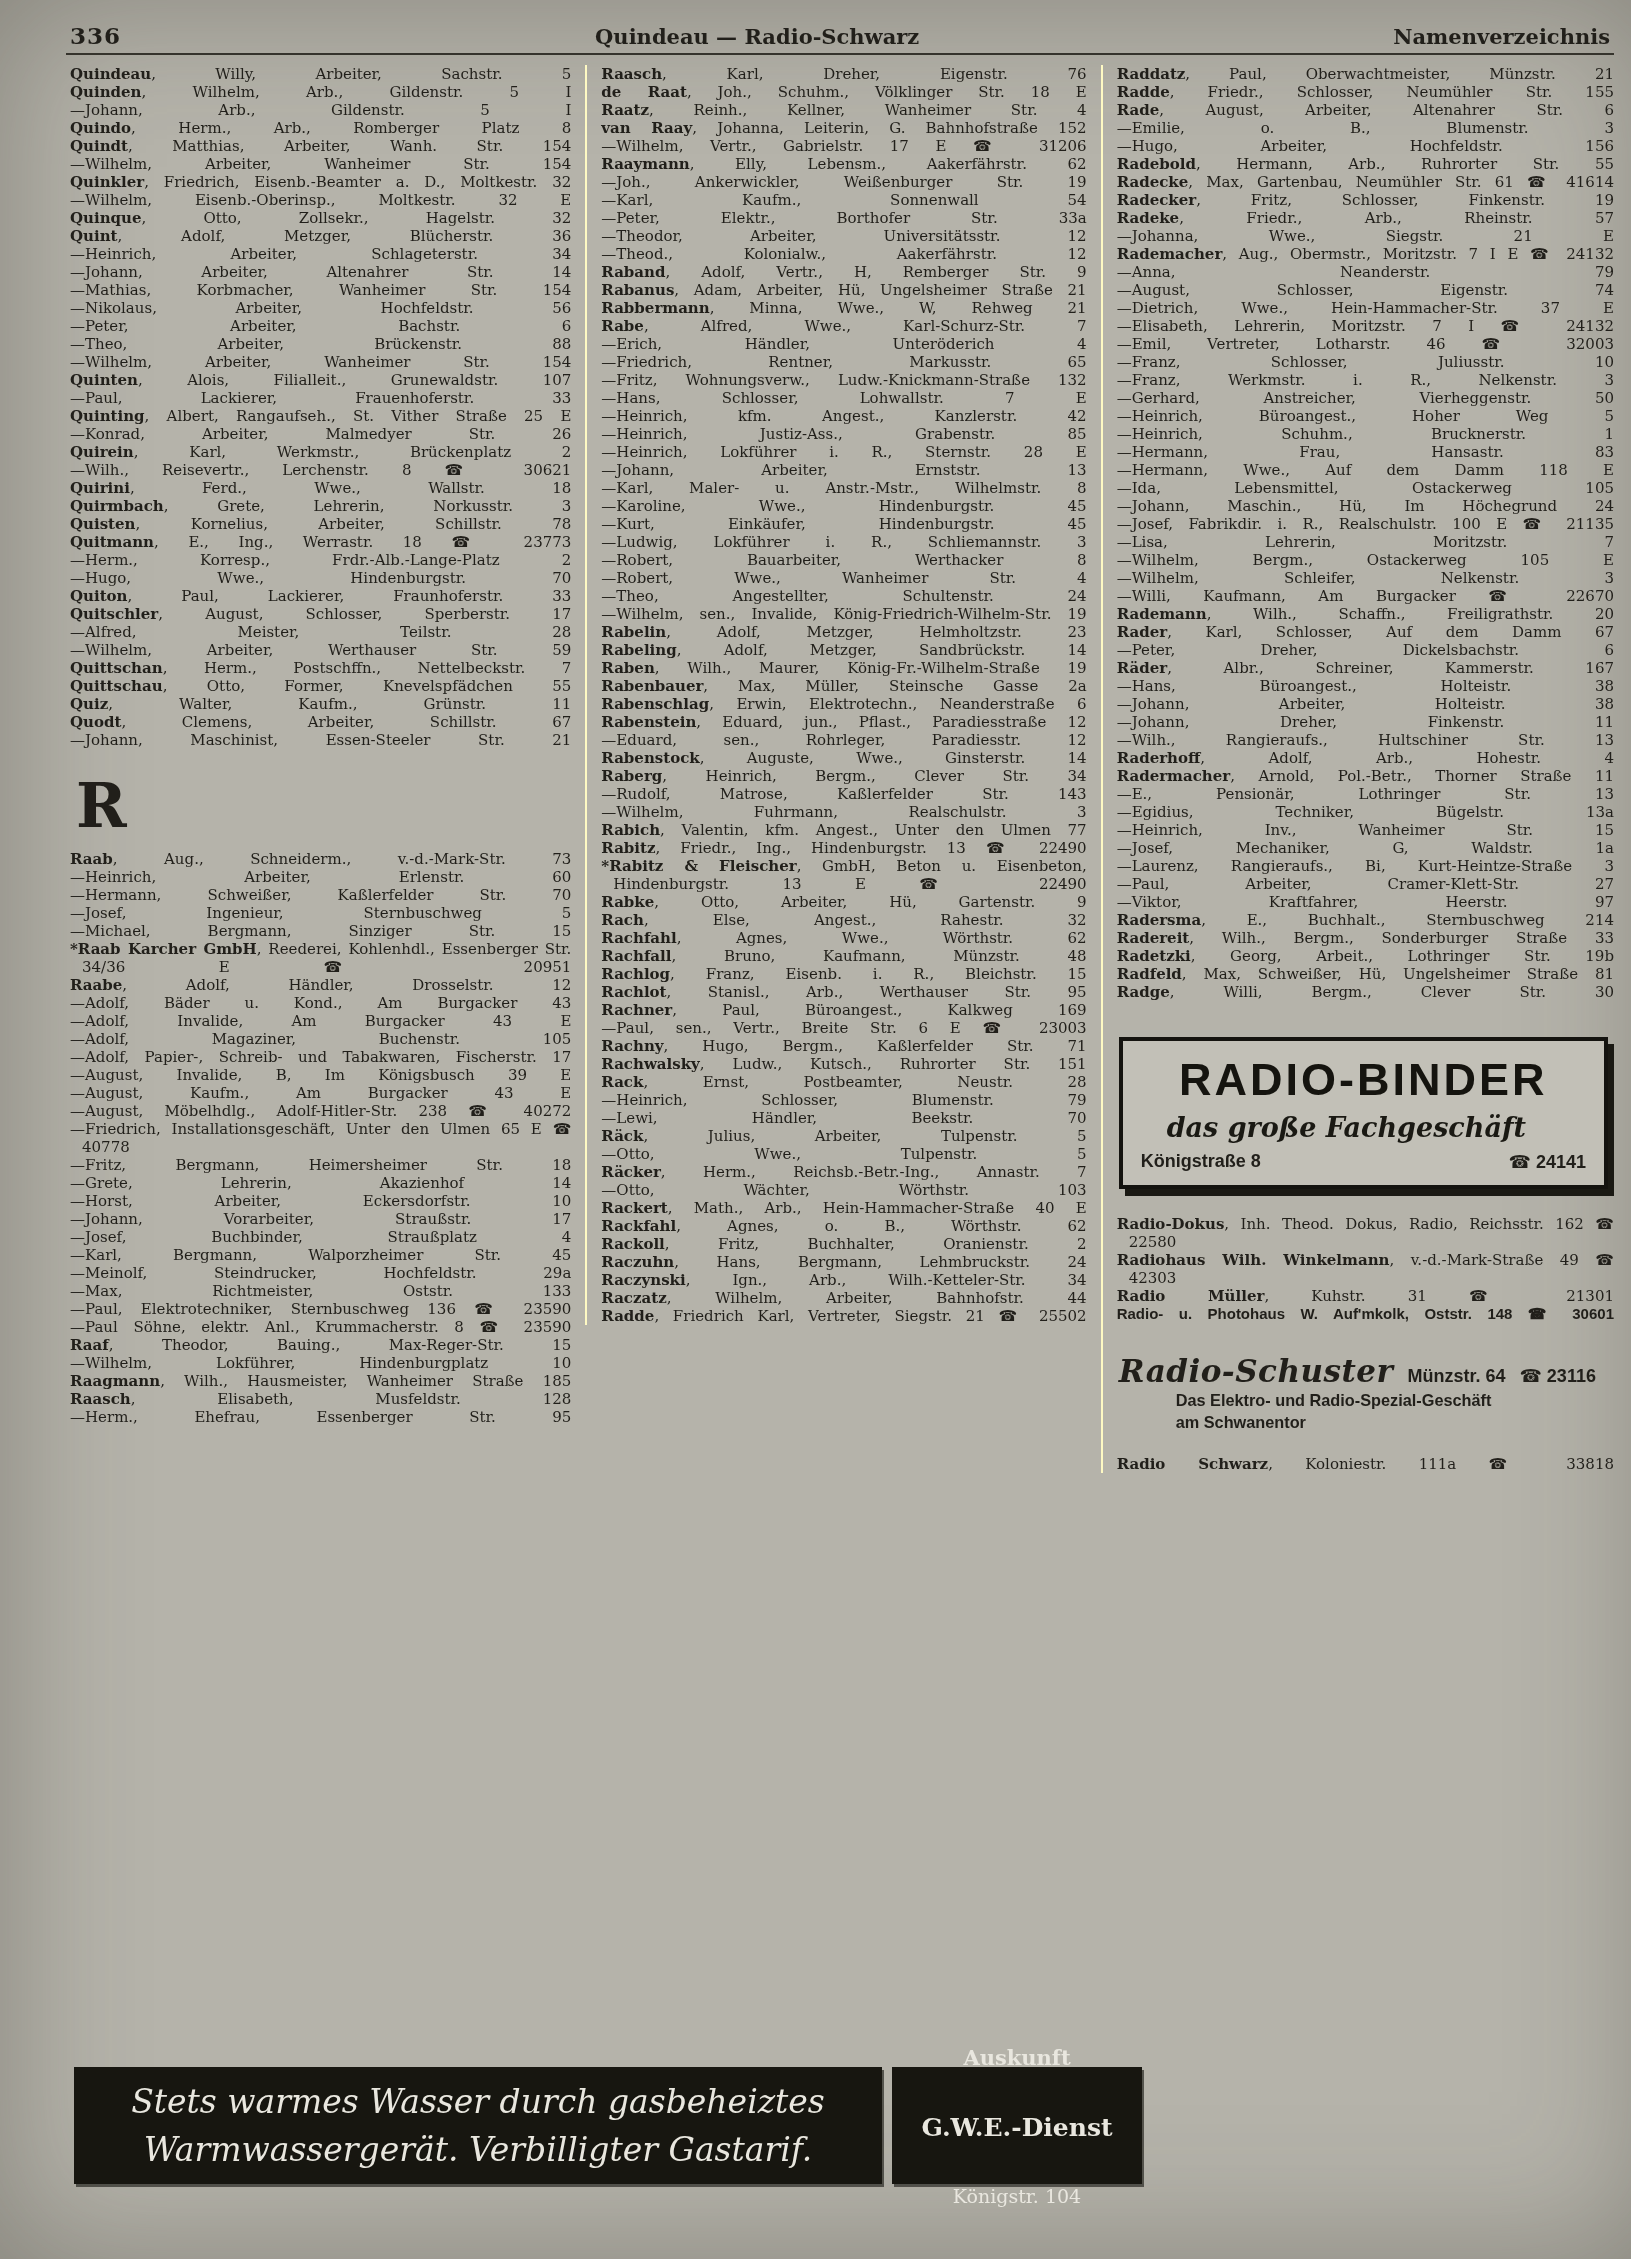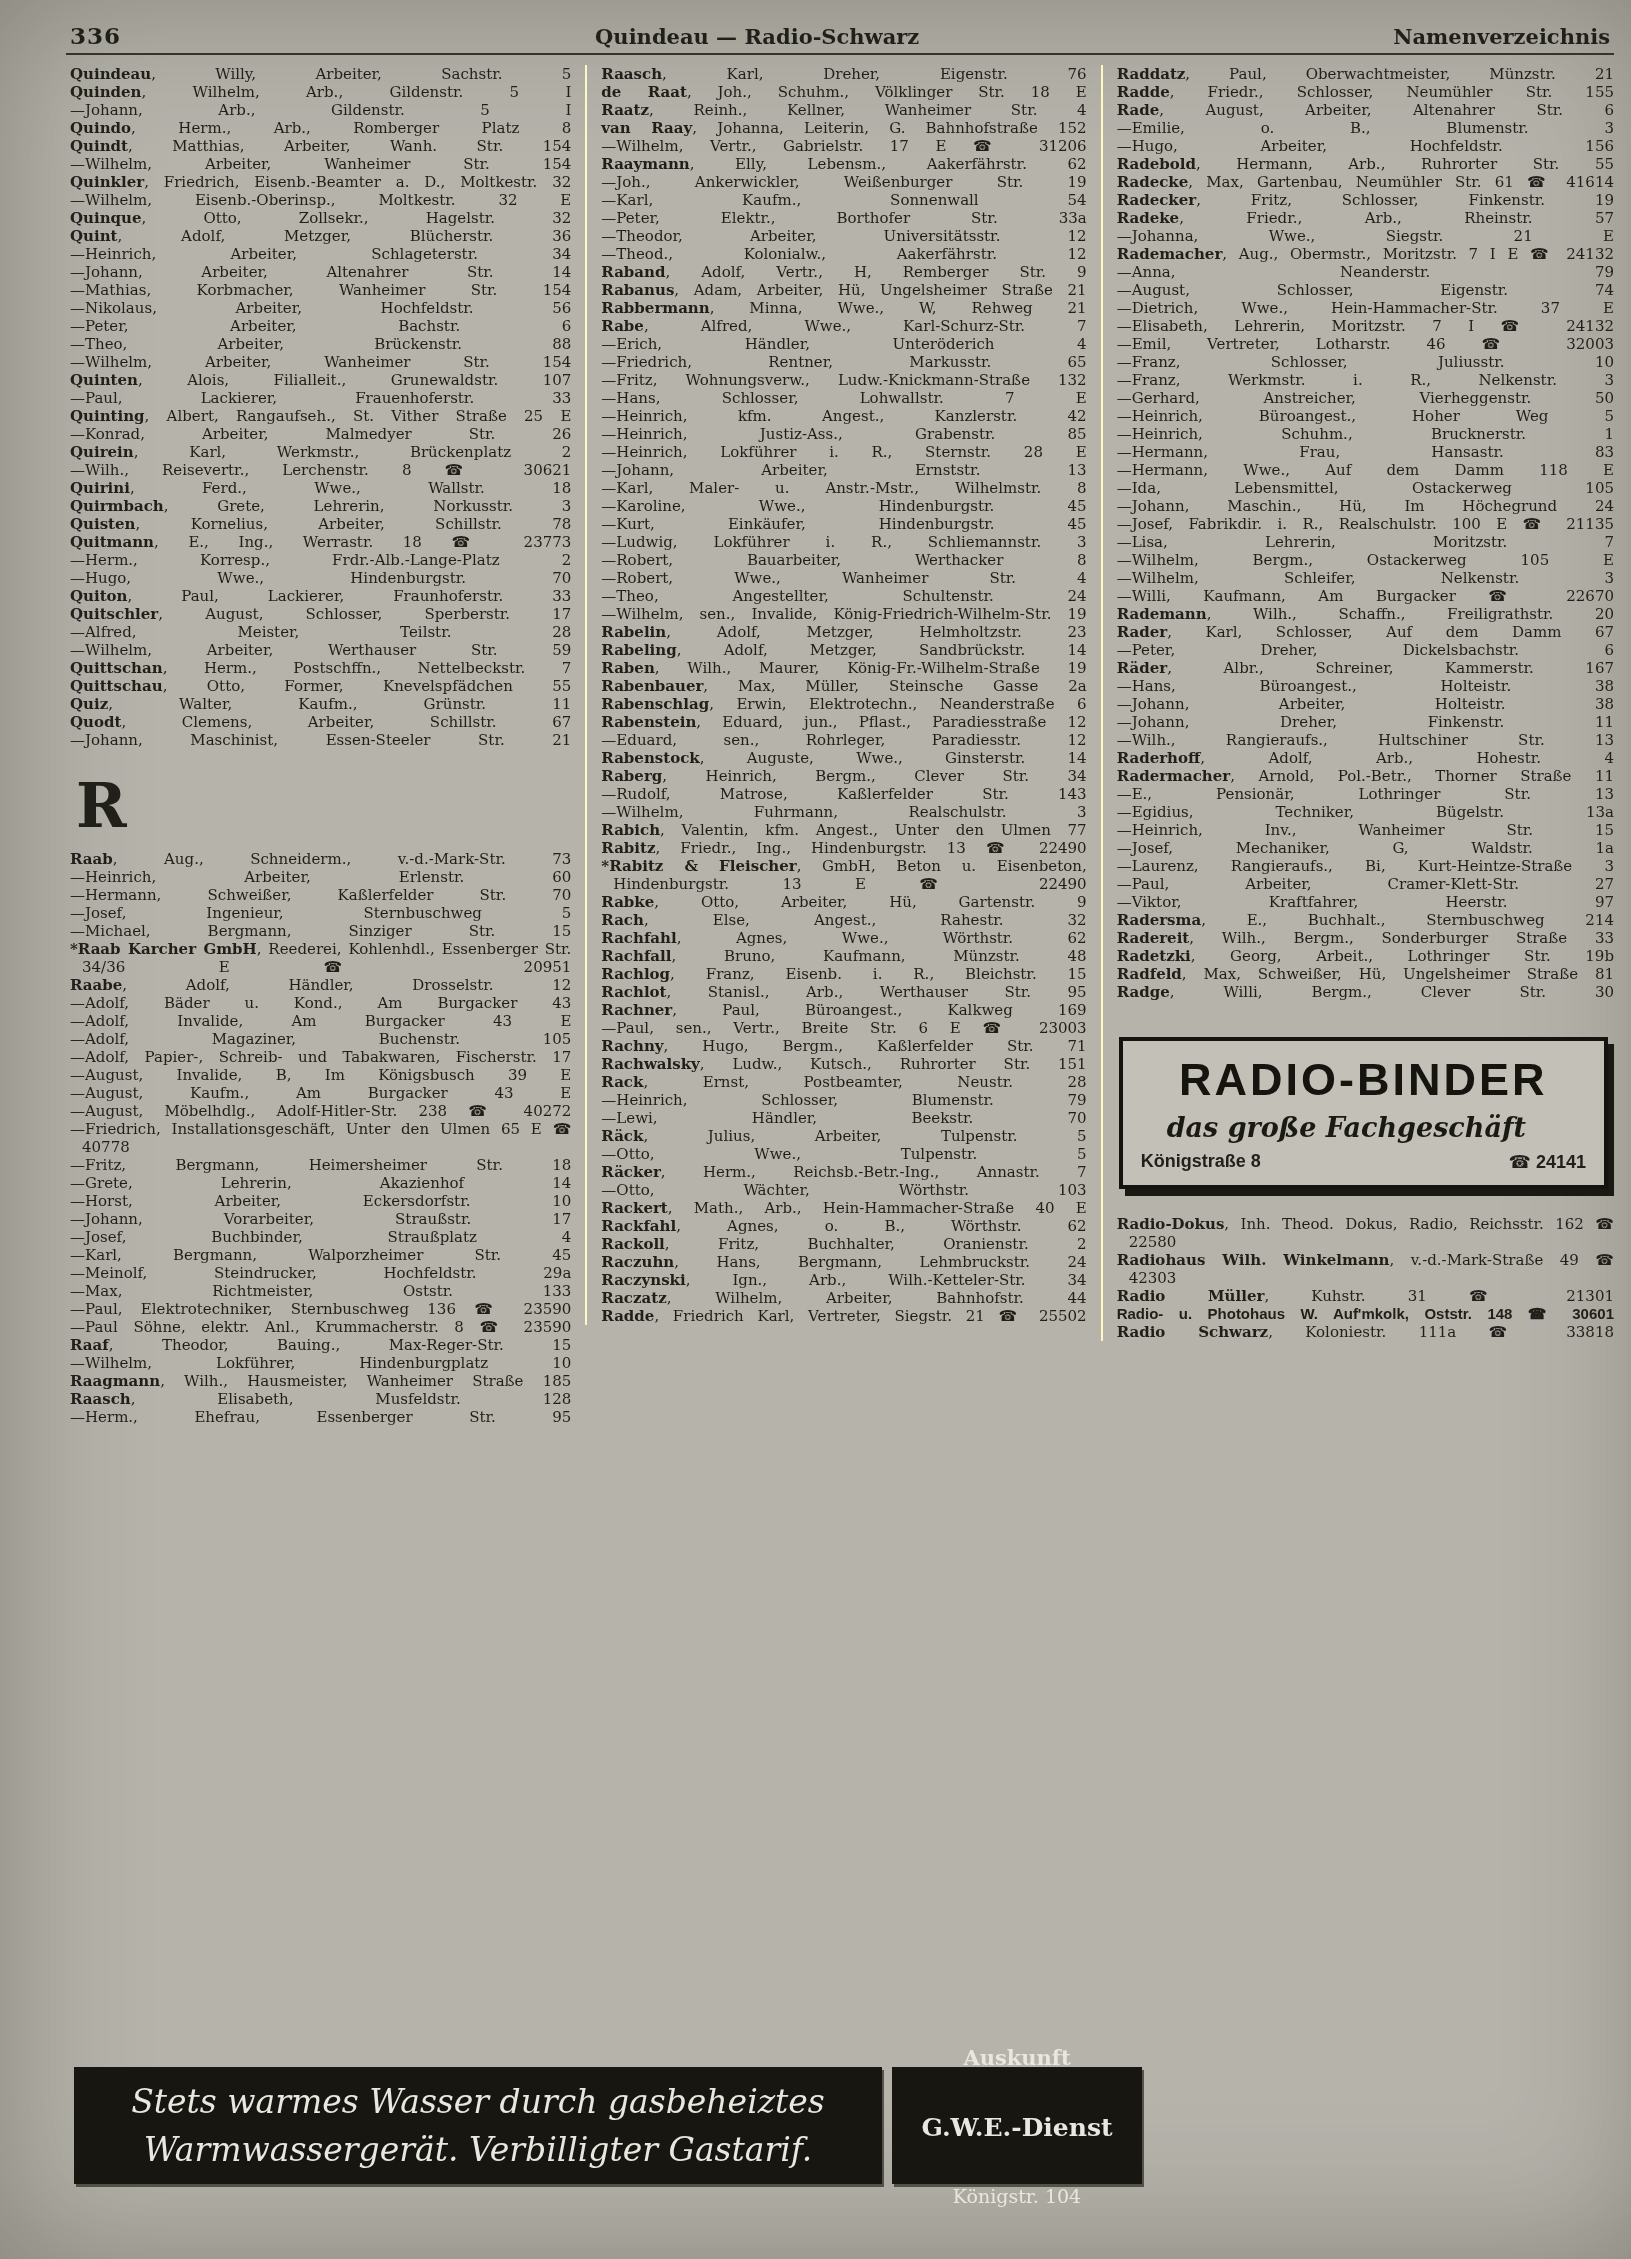--- a/index.html
+++ b/index.html
@@ -322,20 +322,29 @@
         </div>
       </div>
 
       <div>
           <p class="entry"><b>Radio-Dokus</b>, Inh. Theod. Dokus, Radio, Reichsstr. 162 ☎ 22580</p>
           <p class="entry"><b>Radiohaus Wilh. Winkelmann</b>, v.-d.-Mark-Straße 49 ☎ 42303</p>
           <p class="entry"><b>Radio Müller</b>, Kuhstr. 31 ☎ 21301</p>
           <p class="entry sans-bold"><b>Radio- u. Photohaus W. Auf'mkolk</b>, Oststr. 148 ☎ 30601</p>
         </div>
 
+      <div class="ad-schuster">
+        <div class="as-row1">
+          <span class="as-title">Radio-Schuster</span>
+          <span class="as-addr">Münzstr. 64</span>
+          <span class="as-ph"><span class="ph-glyph">☎</span>&nbsp;<span>23116</span></span>
+        </div>
+        <div class="as-row2">Das Elektro- und Radio-Spezial-Geschäft</div>
+        <div class="as-row3">am Schwanentor</div>
+      </div>
 
       <div>
           <p class="entry"><b>Radio Schwarz</b>, Koloniestr. 111a ☎ 33818</p>
         </div>
     </div>
 
   </div>
 
   <div class="footer">
     <div class="banner">

